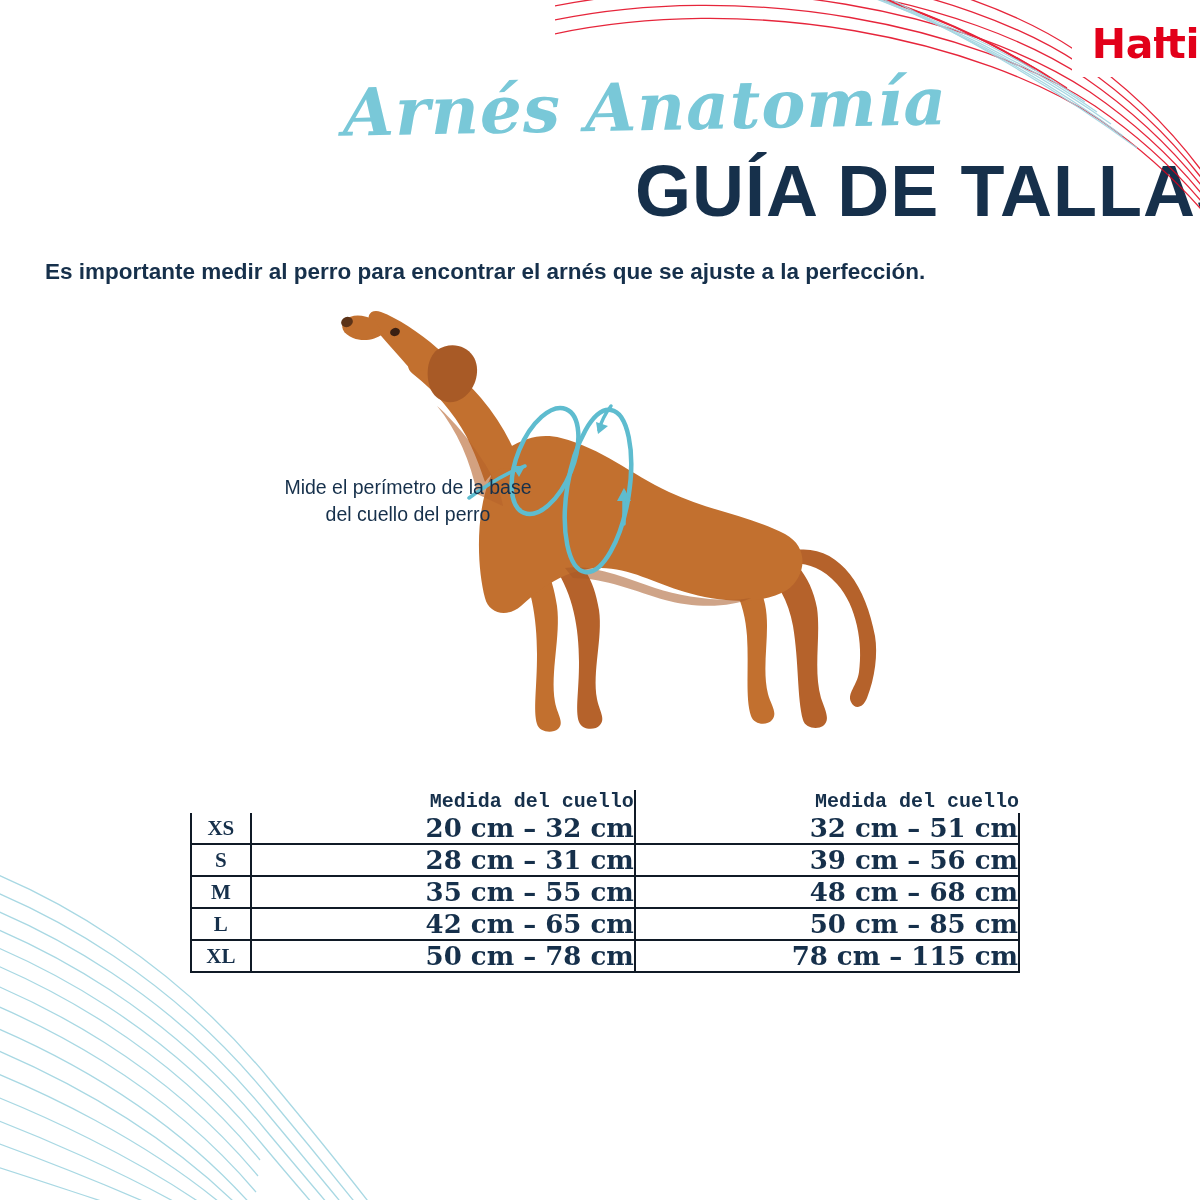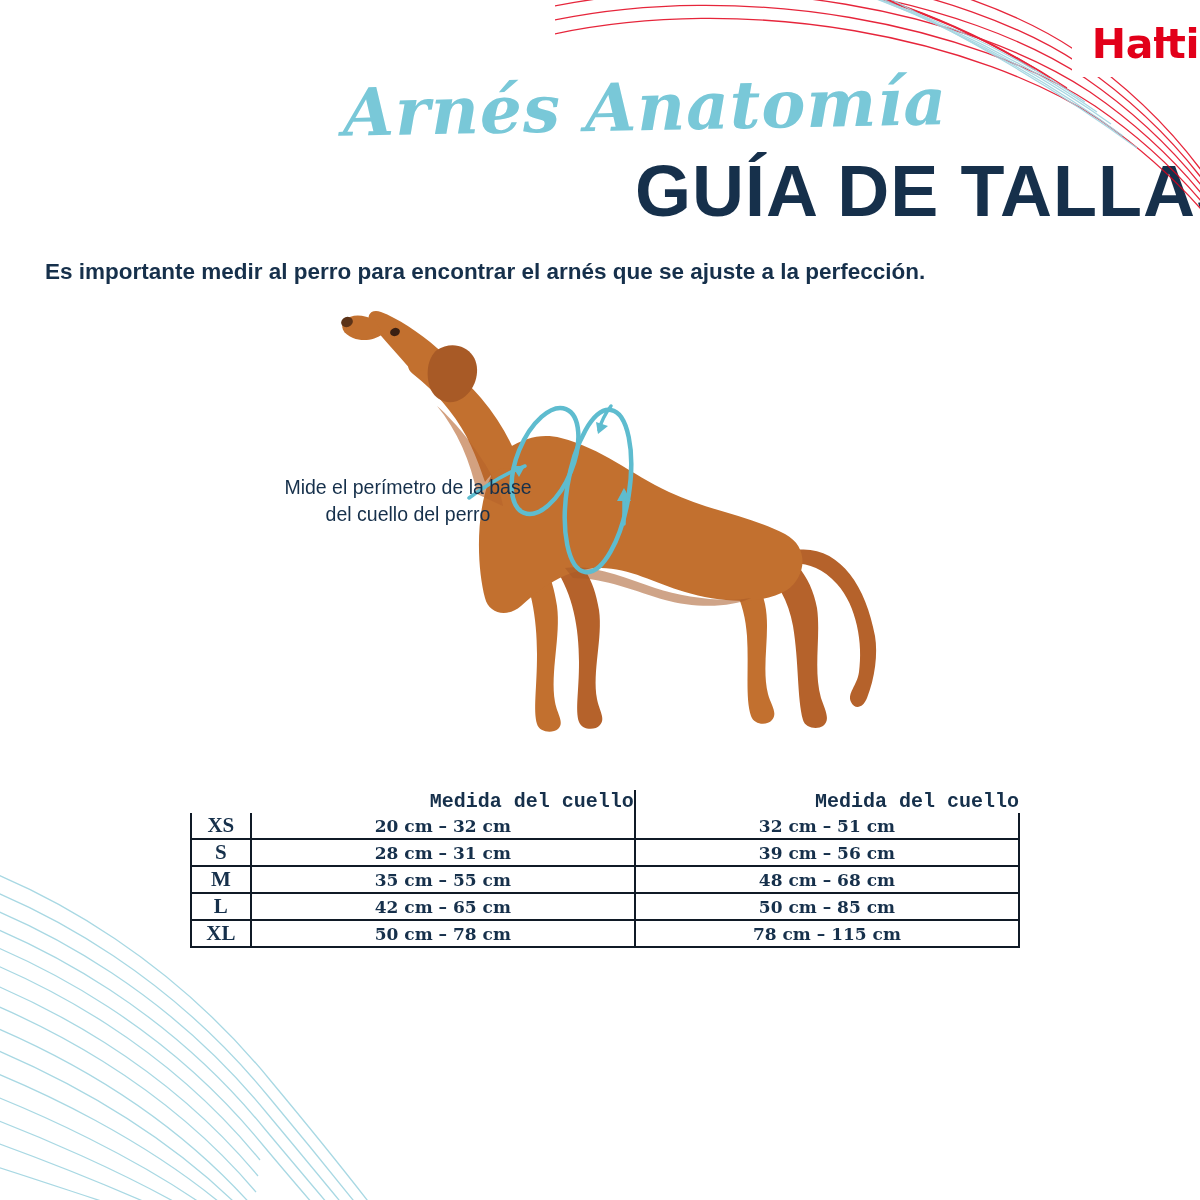--- a/index.html
+++ b/index.html
@@ -168,22 +168,22 @@
     font-weight: bold;
     font-size: 21px;
     text-align: center;
     width: 58px;
     color: #16304b;
     padding: 12px 0;
   }
   .val-cell {
     font-family: "DejaVu Serif", serif;
     font-weight: bold;
-    font-size: 17px;
-    text-align: center;
+    font-size: 26px;
+    text-align: right;
     color: #16304b;
     padding: 12px 0;
   }
   .bt { border-top: 2px solid #101a26 !important; }
   .bb { border-bottom: 2px solid #101a26 !important; }
   .bl { border-left: 2px solid #101a26 !important; }
   .br { border-right: 2px solid #101a26 !important; }
 </style>
 </head>
 <body>

